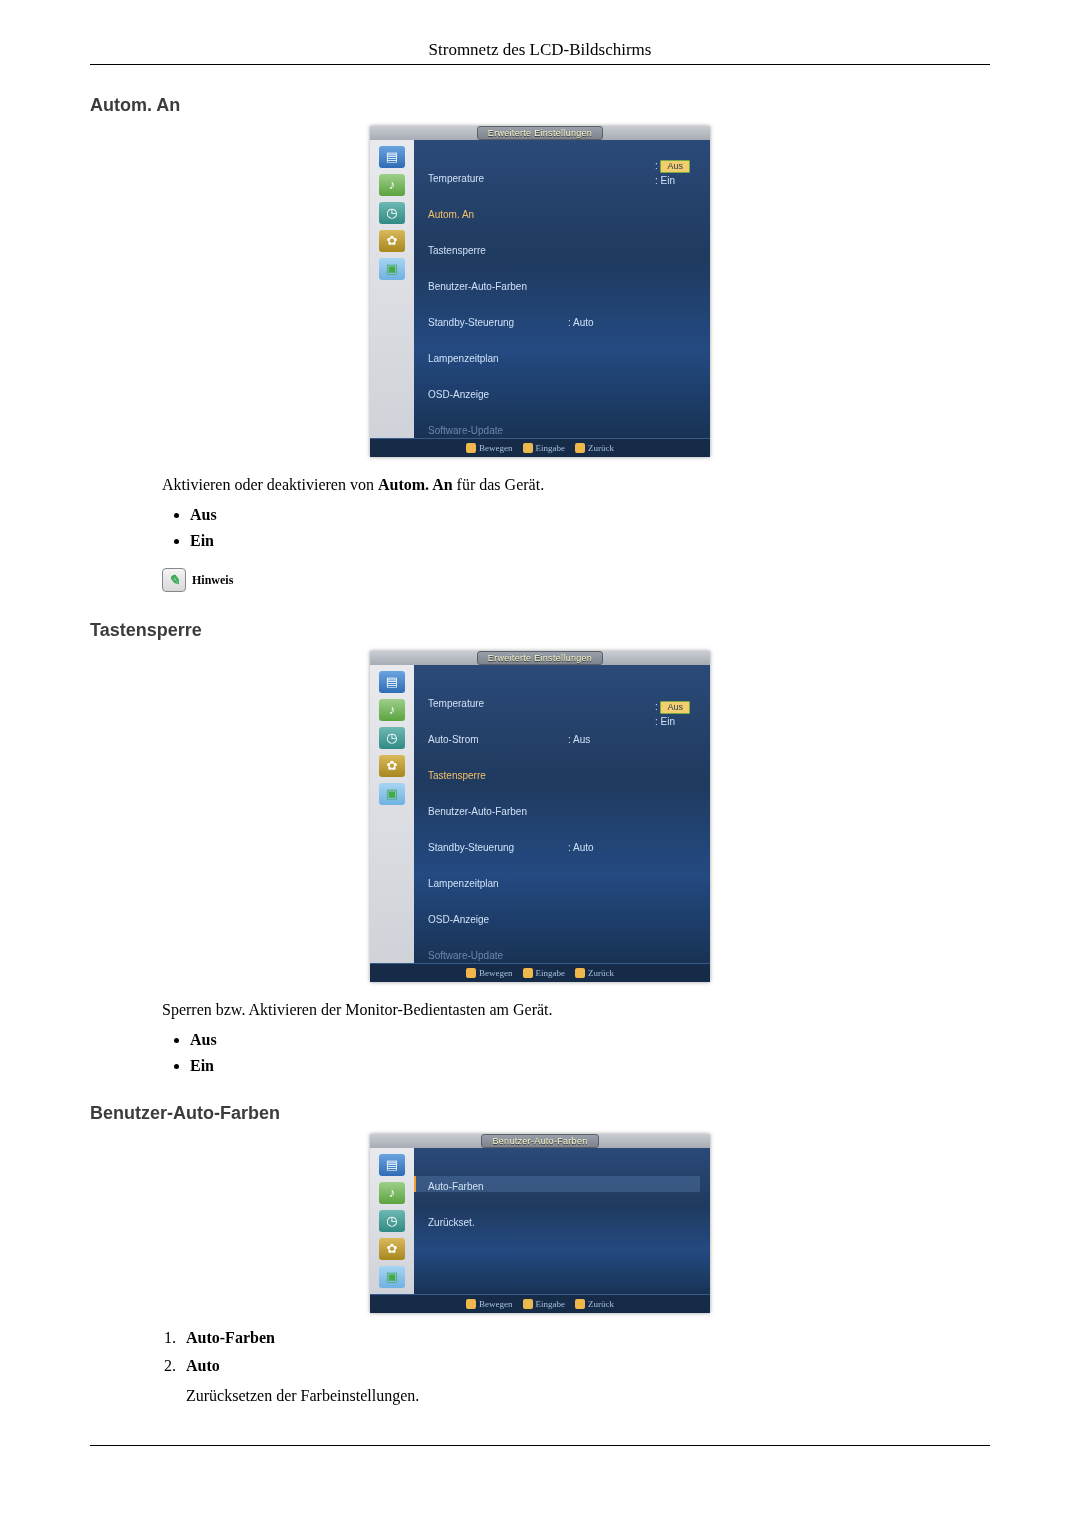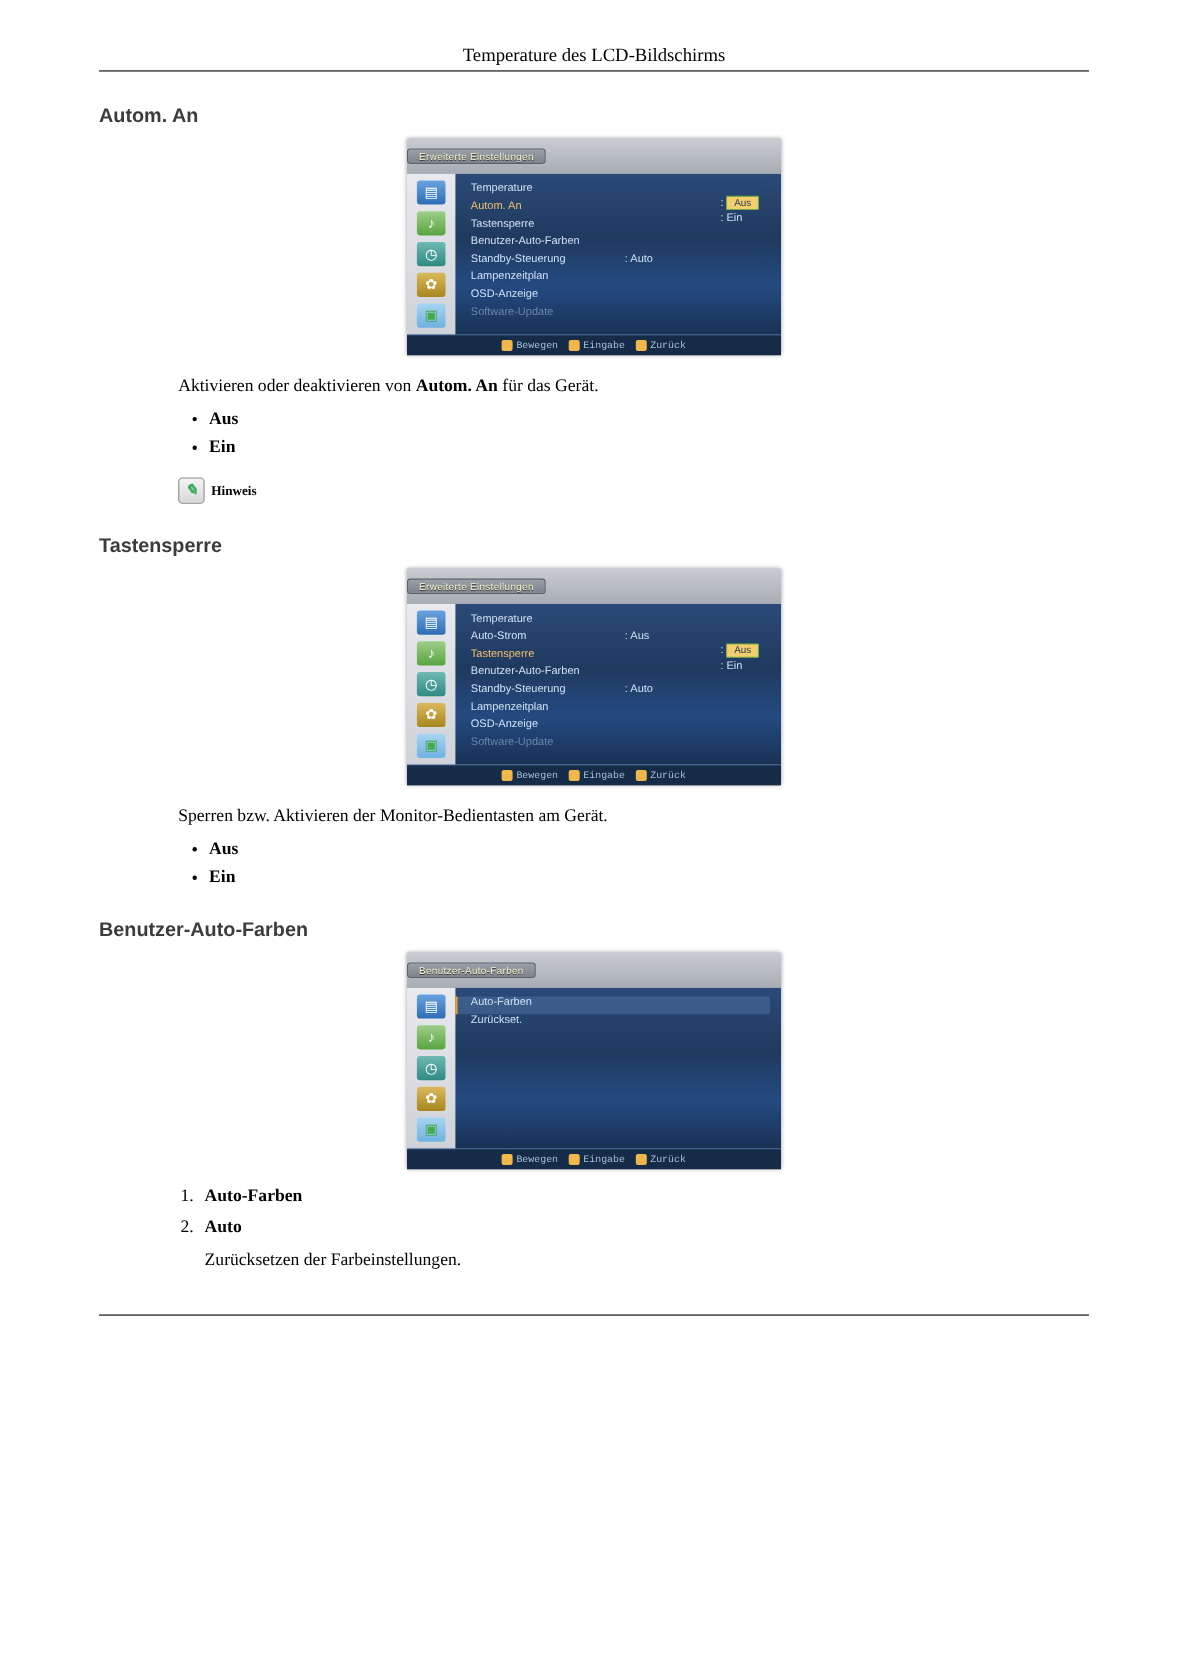--- a/index.html
+++ b/index.html
@@ -98,24 +98,25 @@
   .osd-wrap {
     display: flex;
     justify-content: center;
     margin: 6px 0 16px 0;
   }
   .osd {
     width: 340px;
     box-shadow: 0 0 4px rgba(0,0,0,0.4);
   }
   .osd-titlebar {
-    height: 32px;
+    height: 14px;
     background: linear-gradient(#c9cdd3,#a7abb3);
     display: flex;
     align-items: center;
+    justify-content: center;
   }
   .osd-title-inner {
     background: linear-gradient(#9aa0aa,#7e848e);
     border: 1px solid #5a5f68;
     border-radius: 3px;
     padding: 1px 10px;
     font-family: Arial, sans-serif;
     font-size: 9px;
     color: #f6f7c8;
     text-shadow: 0 1px 0 #333;
@@ -152,21 +153,22 @@
     flex: 1;
     padding: 8px 10px 2px 14px;
     font-family: Arial, sans-serif;
     font-size: 10px;
     color: #cfe0f5;
     position: relative;
   }
   .osd-row {
     display: flex;
     height: 16px;
-    align-items: flex-start;
+    align-items: flex-end;
+    margin-top: 20px;
   }
   .osd-label {
     width: 140px;
     white-space: nowrap;
   }
   .osd-value {
     white-space: nowrap;
   }
   .dim { color: #6b86ab; }
   .hl-orange { color: #f3c06a; }
@@ -181,21 +183,21 @@
     line-height: 11px;
   }
   .osd-footer {
     height: 18px;
     background: #162b48;
     border-top: 1px solid #355a8c;
     display: flex;
     align-items: center;
     justify-content: center;
     gap: 10px;
-    font-family: Liberation Mono, monospace;
+    font-family: Liberation Serif, serif;
     font-size: 9px;
     color: #a8bfdc;
   }
   .osd-footer .fi {
     display: flex;
     align-items: center;
     gap: 3px;
   }
   .foot-ico {
     display: inline-block;
@@ -218,21 +220,21 @@
     flex-direction: column;
     gap: 2px;
   }
 </style>
 </head>
 <body>
 
 <div class="page">
 
   <div class="header-line">
-    <span>Temperature des LCD-Bildschirms</span>
+    <span>Stromnetz des LCD-Bildschirms</span>
   </div>
 
   <h3 class="section-title">Autom. An</h3>
 
   <div class="osd-wrap">
     <div class="osd">
       <div class="osd-titlebar">
         <span class="osd-title-inner">Erweiterte Einstellungen</span>
       </div>
       <div class="osd-body">

